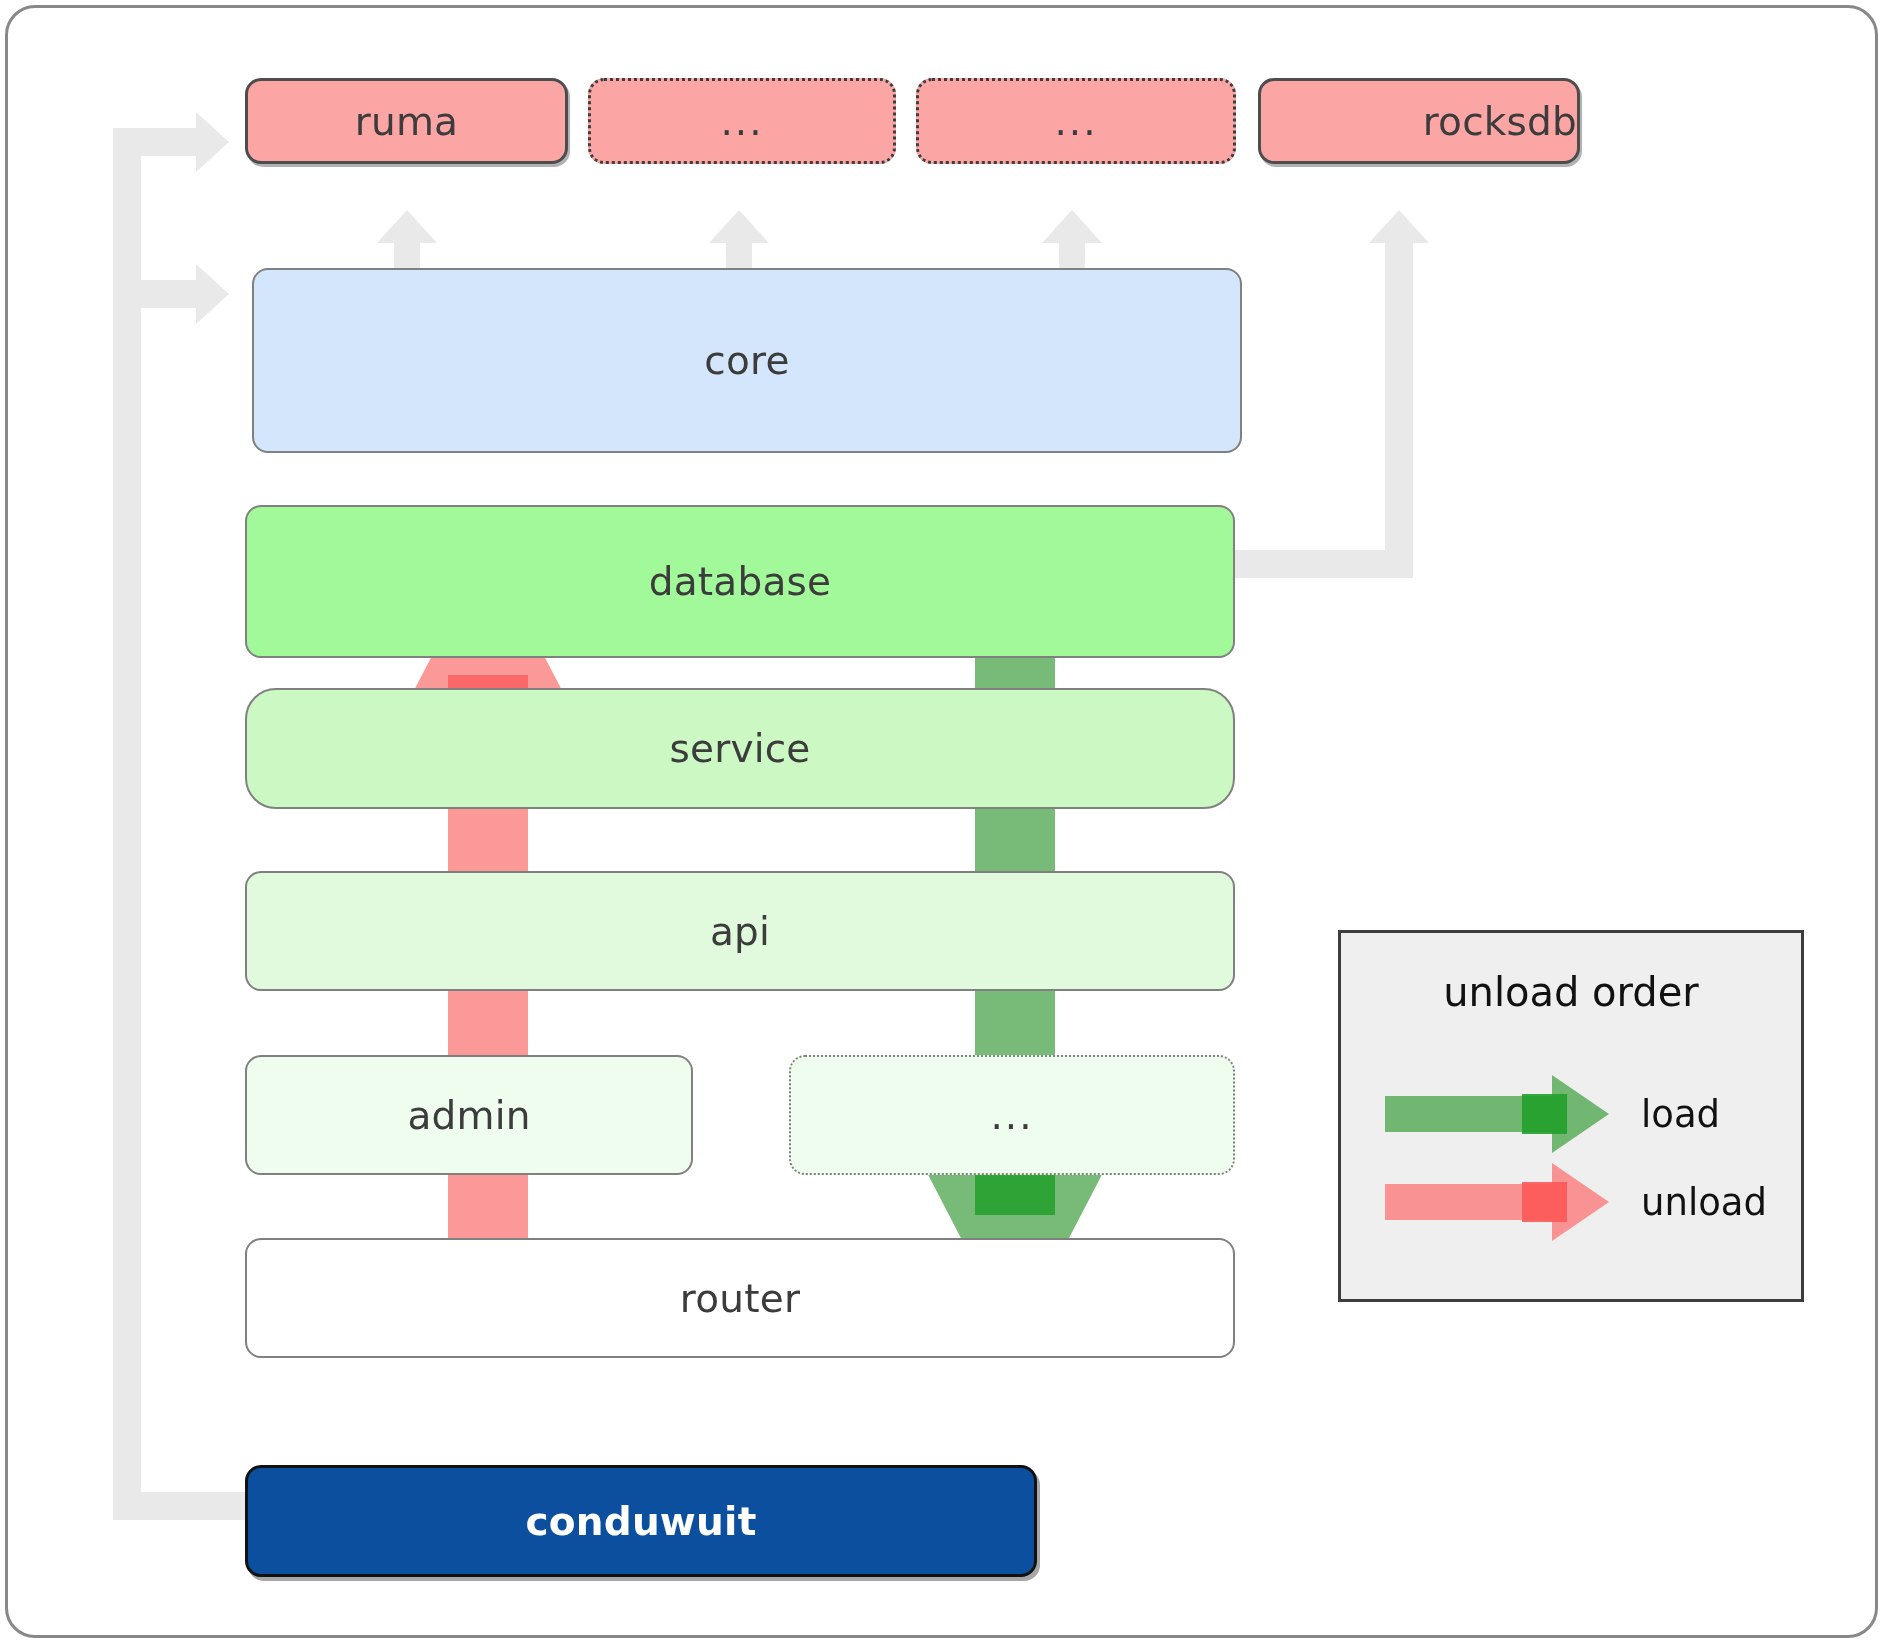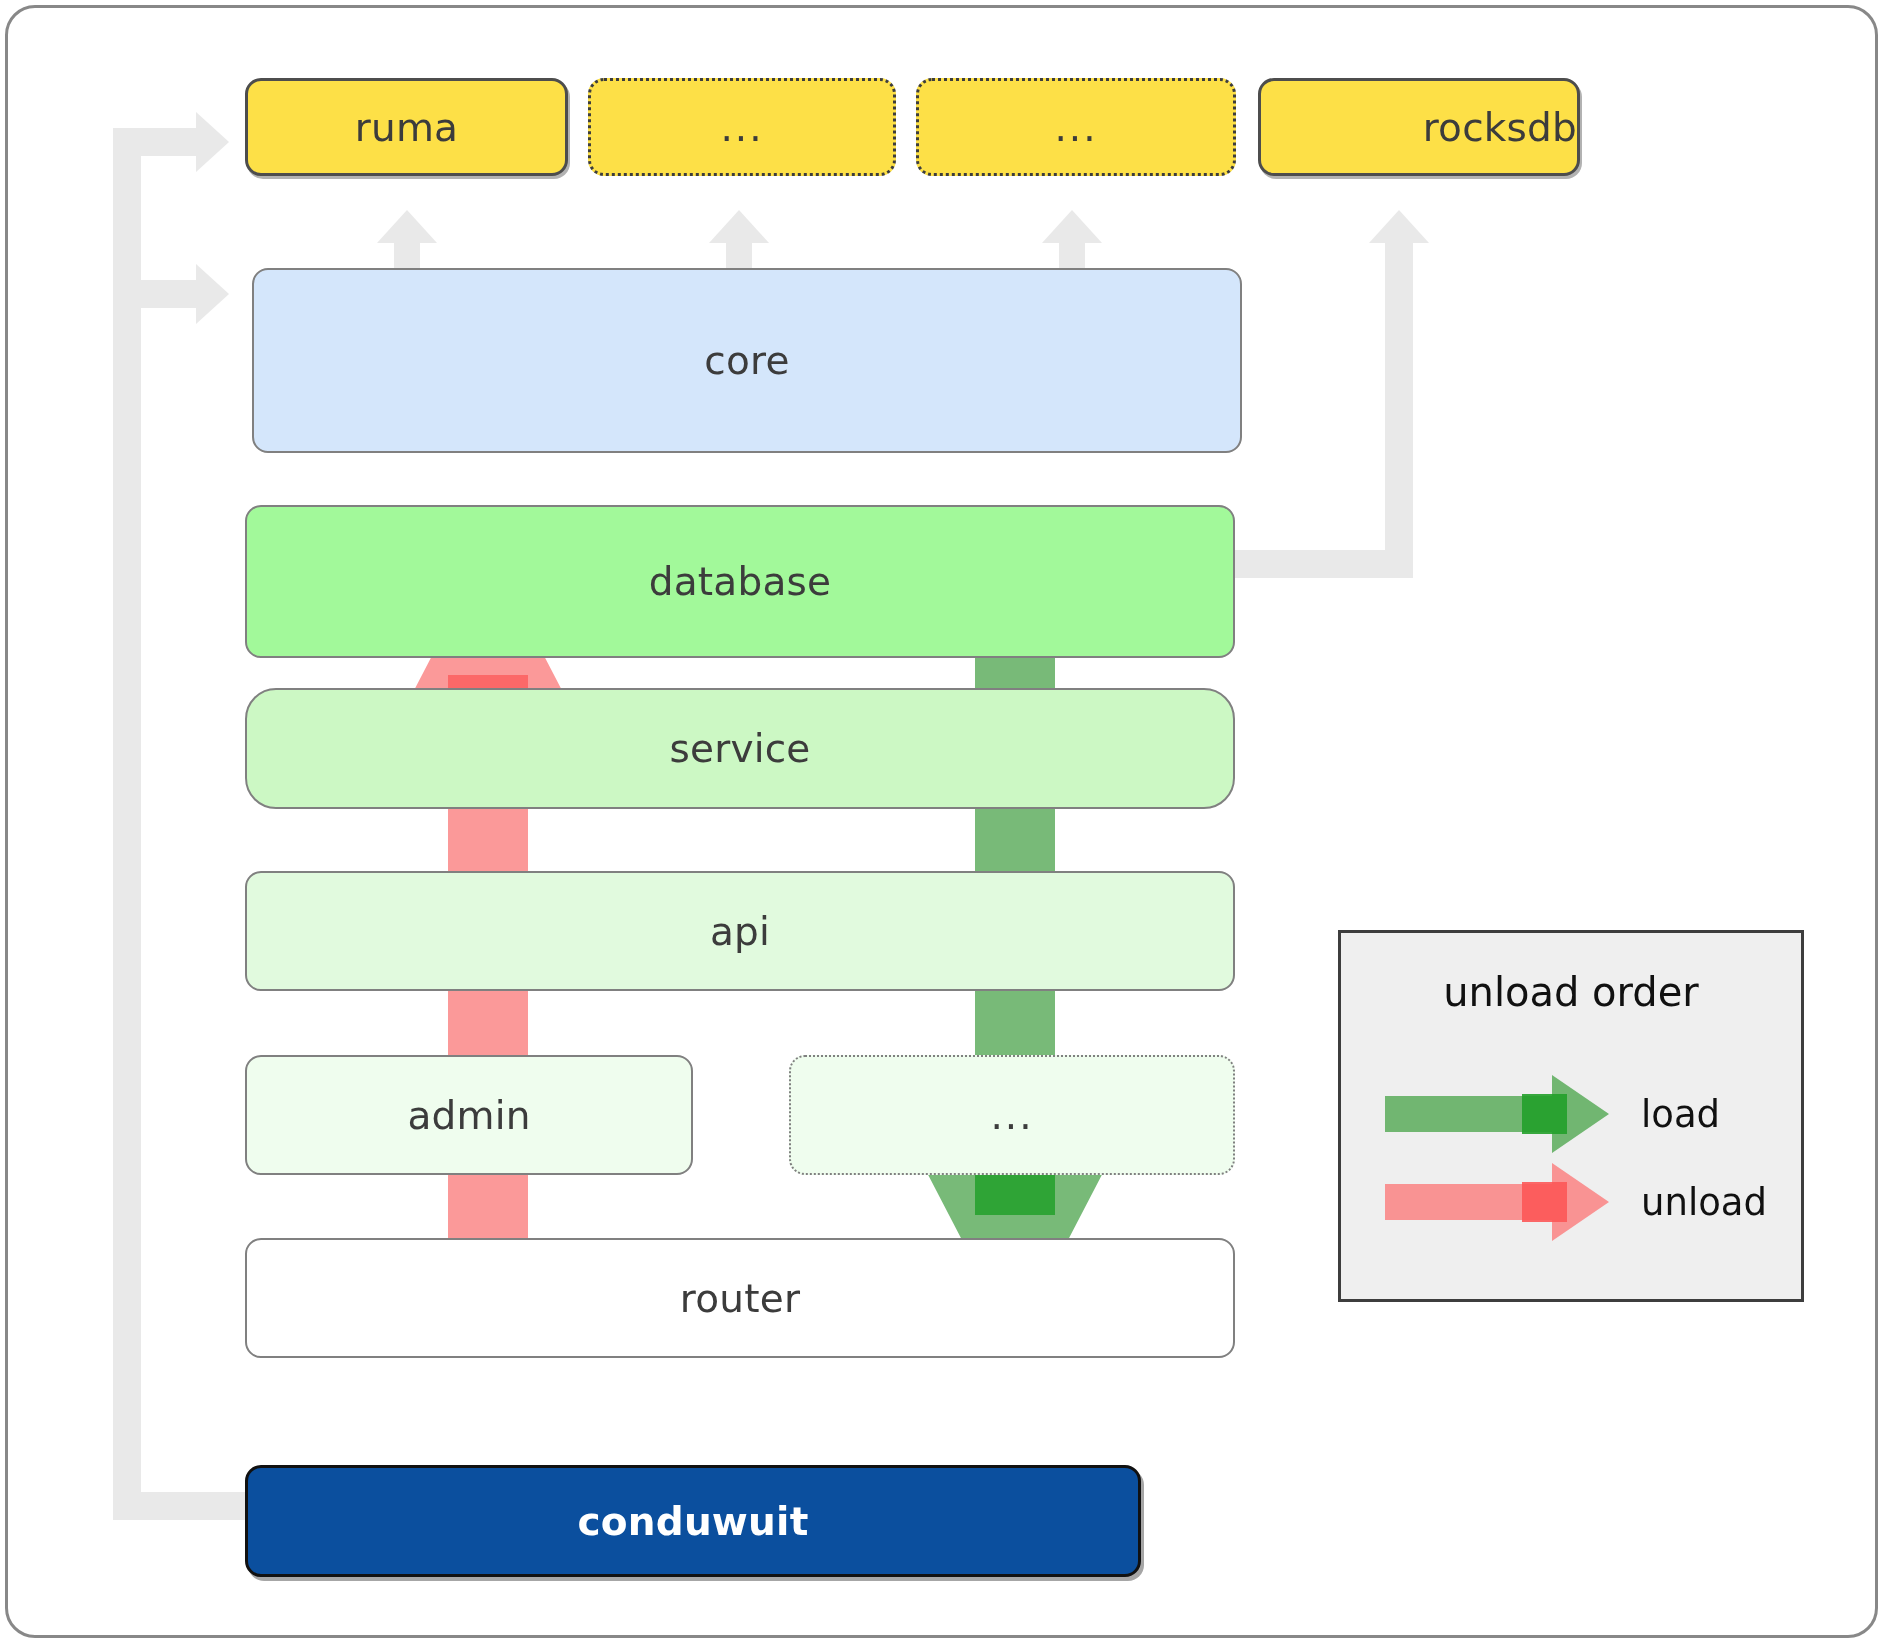--- a/index.html
+++ b/index.html
@@ -39,23 +39,23 @@
     border-radius: 14px;
     font-size: 39px;
     color: #3c3c3c;
     letter-spacing: 0.2px;
     z-index: 5;
   }
   .node .lbl { pointer-events: none; }
 
   
   .dep {
-    background: #fde047;
+    background: #fca5a5;
     border: 3px solid #4d4d4d;
-    height: 98px;
+    height: 86px;
     top: 78px;
     border-radius: 16px;
     box-shadow: 2px 3px 0 rgba(0,0,0,0.30);
   }
   .dep.dotted {
     border: 3px dotted #3d3d3d;
     box-shadow: none;
   }
 
   
@@ -210,21 +210,21 @@
   </div>
 
   <div class="node layer dotted" style="left:789px; top:1055px; height:120px; width:446px; background:#effdee;">
     <span class="lbl ellipsis">...</span>
   </div>
 
   <div class="node layer" style="top:1238px; height:120px; background:#ffffff;text-align:right;">
     <span class="lbl">router</span>
   </div>
 
-  <div class="node root" style="left:245px; top:1465px; width:896px; height:112px;">
+  <div class="node root" style="left:245px; top:1465px; width:792px; height:112px;">
     <span class="lbl">conduwuit</span>
   </div>
 
   <div class="bigarrow" style="left:388px; top:540px; width:200px; height:790px;">
     <svg width="200" height="790" viewBox="0 0 200 790">
       <polygon points="100,8 192,185 140,185 140,782 60,782 60,185 8,185" fill="#fa8383" fill-opacity="0.82"></polygon>
       <rect x="60" y="135" width="80" height="100" fill="#fc5858" fill-opacity="0.75"></rect>
     </svg>
   </div>
 

